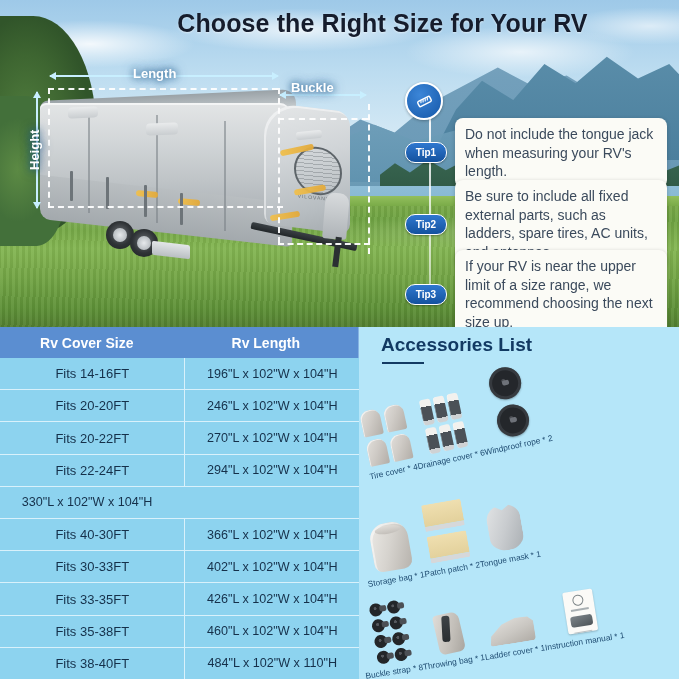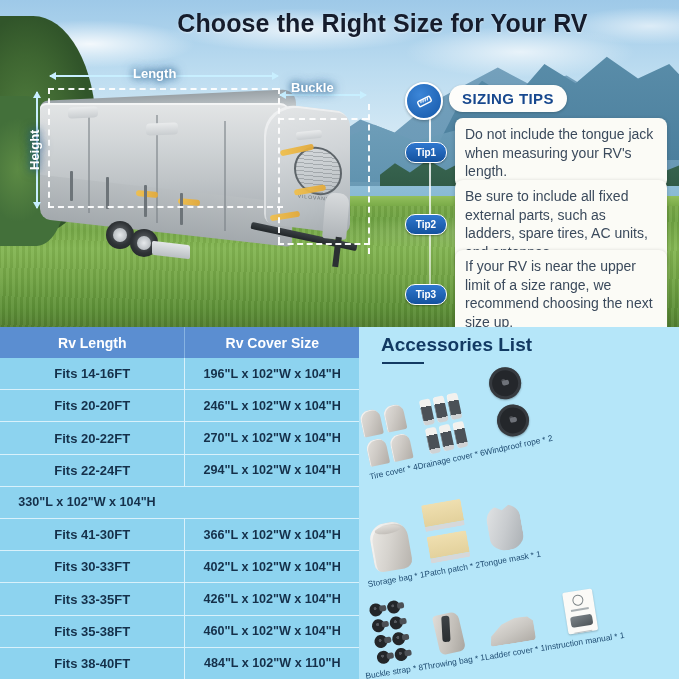--- a/index.html
+++ b/index.html
@@ -162,21 +162,21 @@
   .lower{position:absolute;left:0;top:327px;width:679px;height:352px;display:flex;}
   .table-pane{width:359px;height:352px;display:flex;flex-direction:column;}
   .thead{display:flex;height:31px;background:#5b8ed1;flex:0 0 auto;}
   .th{display:flex;align-items:center;justify-content:center;
     color:#ffffff;font-size:14px;font-weight:bold;}
   .th.c1{width:185px;border-right:1.5px solid #87b3e2;}
   .th.c2{width:174px;}
   .trow{display:flex;flex:1 1 0;background:#8dd3ef;border-bottom:1.5px solid #d9f1fb;}
   .trow:last-child{border-bottom:none;}
   .td{display:flex;align-items:center;justify-content:center;
-    color:#15304a;font-size:13px;font-weight:bold;}
+    color:#15304a;font-size:13px;font-weight:normal;}
   .td.c1{width:185px;border-right:1.5px solid #d9f1fb;}
   .td.c2{width:174px;font-size:12.6px;}
 
   .acc-pane{width:320px;height:352px;background:#b5e6f9;position:relative;}
   .acc-title{position:absolute;left:22px;top:7px;font-size:19px;font-weight:bold;color:#123a63;}
   .acc-underline{position:absolute;left:23px;top:35px;width:42px;height:2px;background:#123a63;}
   .acc-grid{position:absolute;left:0;top:44px;width:320px;}
   .acc-row{display:flex;justify-content:space-around;align-items:flex-end;}
   .acc-row.r1,.acc-row.r2{height:108px;}
   .acc-row.r3{height:92px;}
@@ -306,43 +306,42 @@
     </div>
 
     <div class="tips">
       <div class="tip-rail"></div>
       <div class="tips-badge">
         <svg width="17" height="17" viewBox="0 0 24 24" aria-hidden="true">
           <rect x="2.5" y="8" width="19" height="8" rx="2" transform="rotate(-28 12 12)" fill="none" stroke="#ffffff" stroke-width="2"></rect>
           <path d="M7 11.2v2.4M10 9.6v3M13 8.2v3M16 6.8v3" stroke="#ffffff" stroke-width="1.6" stroke-linecap="round"></path>
         </svg>
       </div>
-      <div class="tips-title">SIZING TIPS</div>
 
       <div class="tip-row tr1">
         <div class="tip-pill">Tip1</div>
         <div class="tip-box">Do not include the tongue jack when measuring your RV's length.</div>
       </div>
       <div class="tip-row tr2">
         <div class="tip-pill">Tip2</div>
         <div class="tip-box">Be sure to include all fixed external parts, such as ladders, spare tires, AC units, and antennas.</div>
       </div>
       <div class="tip-row tr3">
         <div class="tip-pill">Tip3</div>
         <div class="tip-box">If your RV is near the upper limit of a size range, we recommend choosing the next size up.</div>
       </div>
     </div>
   </div>
 
   <div class="lower">
 
     <div class="table-pane">
       <div class="thead">
+        <div class="th c2">Rv Cover Size</div>
         <div class="th c1">Rv Length</div>
-        <div class="th c2">Rv Cover Size</div>
       </div>
       <div class="trow">
         <div class="td c1">Fits 14-16FT</div>
         <div class="td c2">196"L x 102"W x 104"H</div>
       </div>
       <div class="trow">
         <div class="td c1">Fits 20-20FT</div>
         <div class="td c2">246"L x 102"W x 104"H</div>
       </div>
       <div class="trow">
@@ -350,21 +349,21 @@
         <div class="td c2">270"L x 102"W x 104"H</div>
       </div>
       <div class="trow">
         <div class="td c1">Fits 22-24FT</div>
         <div class="td c2">294"L x 102"W x 104"H</div>
       </div>
       <div class="trow">
         <div class="td c2">330"L x 102"W x 104"H</div>
       </div>
       <div class="trow">
-        <div class="td c1">Fits 41-30FT</div>
+        <div class="td c1">Fits 40-30FT</div>
         <div class="td c2">366"L x 102"W x 104"H</div>
       </div>
       <div class="trow">
         <div class="td c1">Fits 30-33FT</div>
         <div class="td c2">402"L x 102"W x 104"H</div>
       </div>
       <div class="trow">
         <div class="td c1">Fits 33-35FT</div>
         <div class="td c2">426"L x 102"W x 104"H</div>
       </div>

